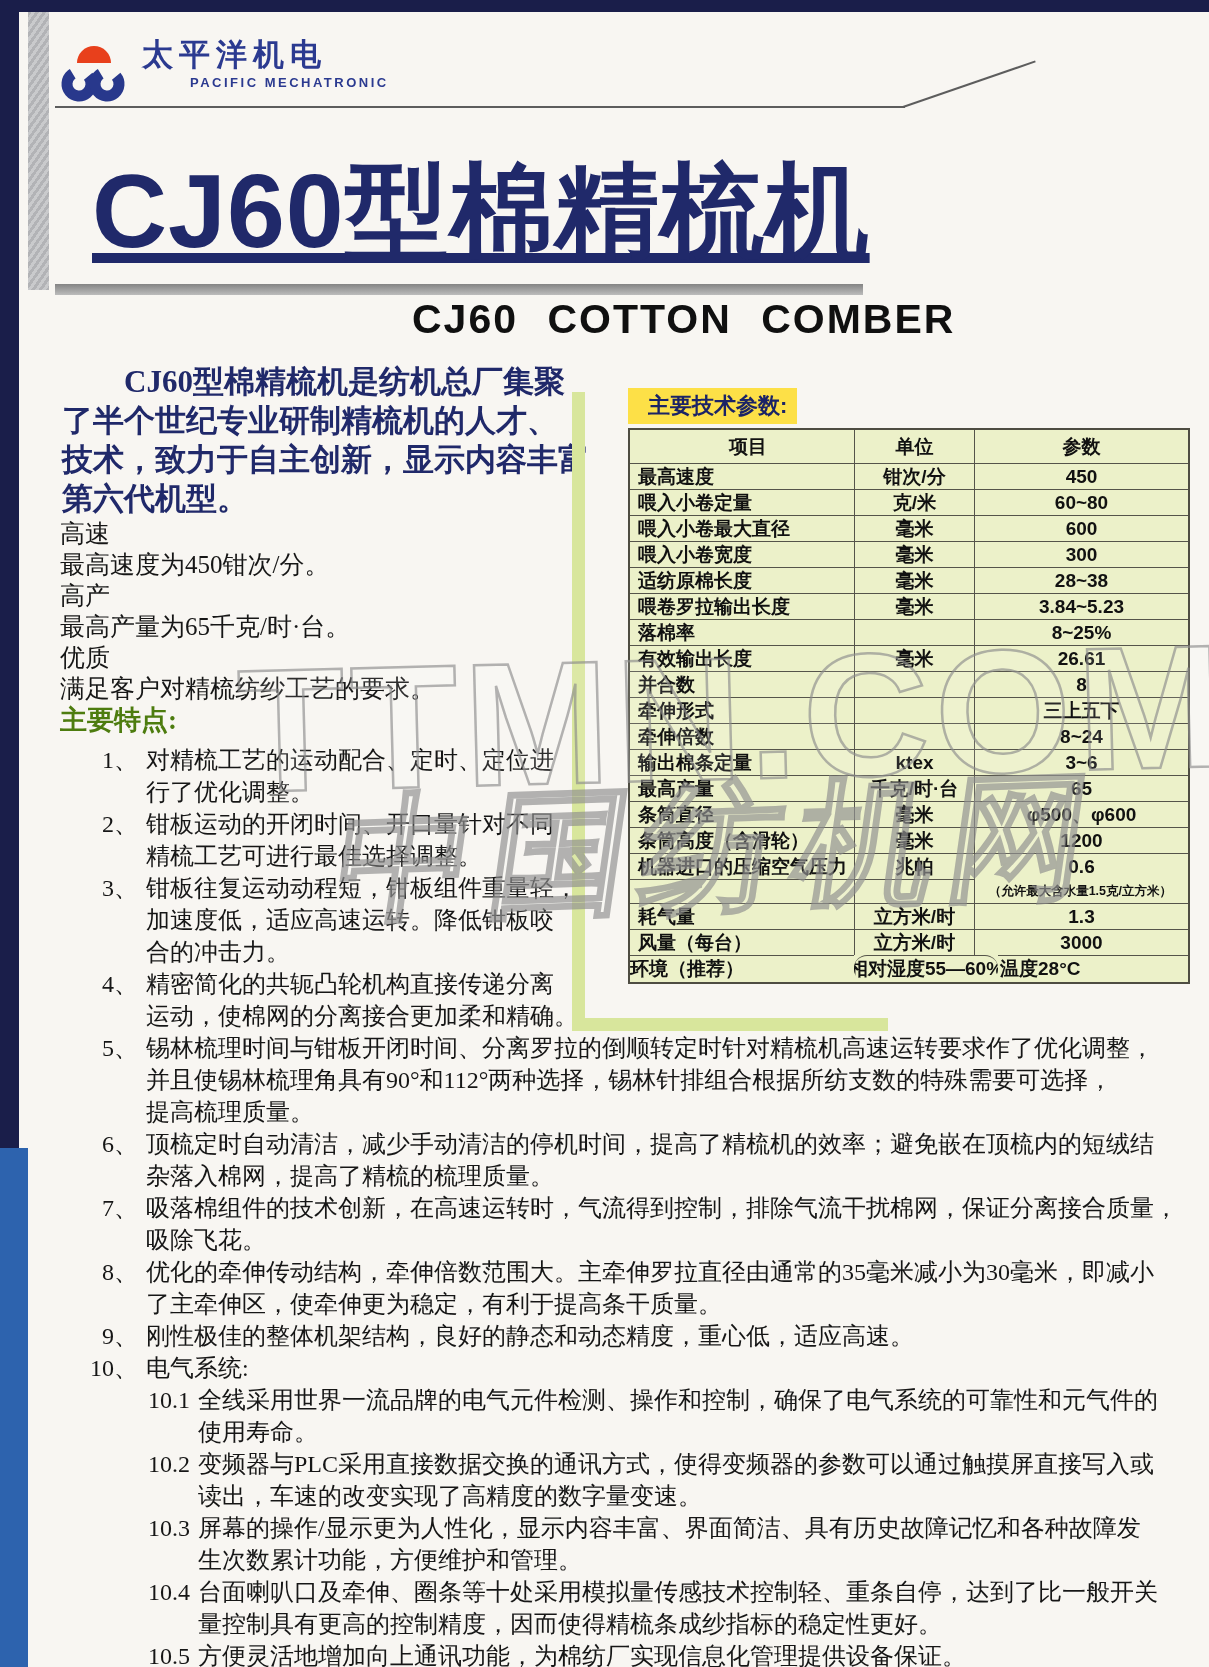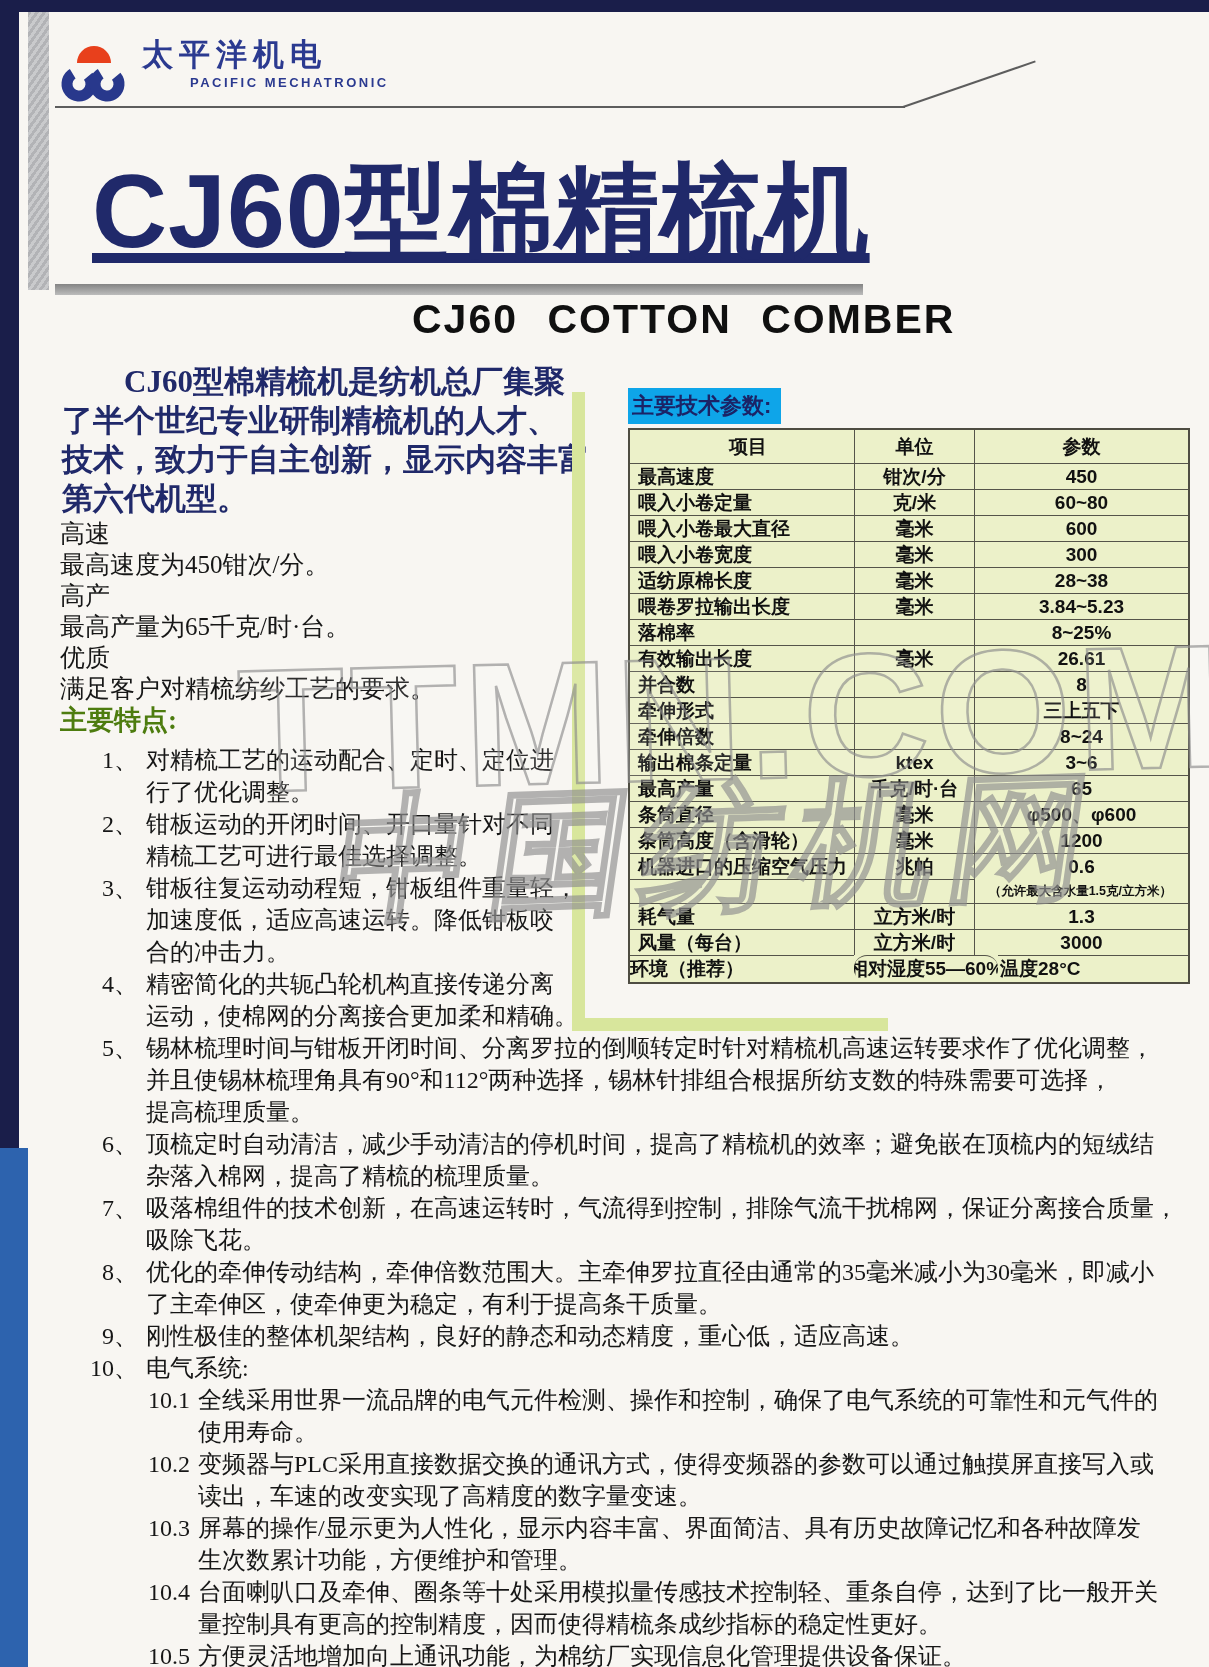--- a/index.html
+++ b/index.html
@@ -38,21 +38,21 @@
   .feat{display:flex;font-size:24px;line-height:32px;}
   .feat .num{flex:0 0 auto;text-align:right;padding-right:8px;}
   .feat.l1 .num{width:78px;}
   .feat.l2 .num{width:130px;}
   .feat .txt{flex:1;white-space:pre-line;}
   
   .vbar{position:absolute;left:572px;top:392px;width:13px;height:639px;background:#d8e69c;}
   .hbar{position:absolute;left:572px;top:1018px;width:316px;height:13px;background:#d8e69c;}
   
   .tbl-heading{position:absolute;left:628px;top:388px;font-family:"Liberation Sans",sans-serif;
-               font-weight:bold;font-size:22px;color:#1b2366;background:#0ea5e9;padding:3px 10px 3px 4px;}
+               font-weight:bold;font-size:22px;color:#1b2366;background:#fde047;padding:3px 10px 3px 20px;}
   .tbl{position:absolute;left:628px;top:428px;width:562px;background:#ecf1c9;
        border:2px solid #4e4d42;font-family:"Liberation Sans",sans-serif;box-sizing:border-box;}
   .trow{display:flex;height:26px;}
   .trow.head{height:33px;}
   .trow.note-row{height:24px;}
   .trow.env-row{height:27px;}
   .tc{display:flex;align-items:center;box-sizing:border-box;border-top:1px solid #55544a;
       font-size:19px;font-weight:bold;color:#111;overflow:hidden;white-space:nowrap;}
   .trow:first-child .tc{border-top:none;}
   .c1{width:224px;justify-content:flex-start;padding-left:8px;}

